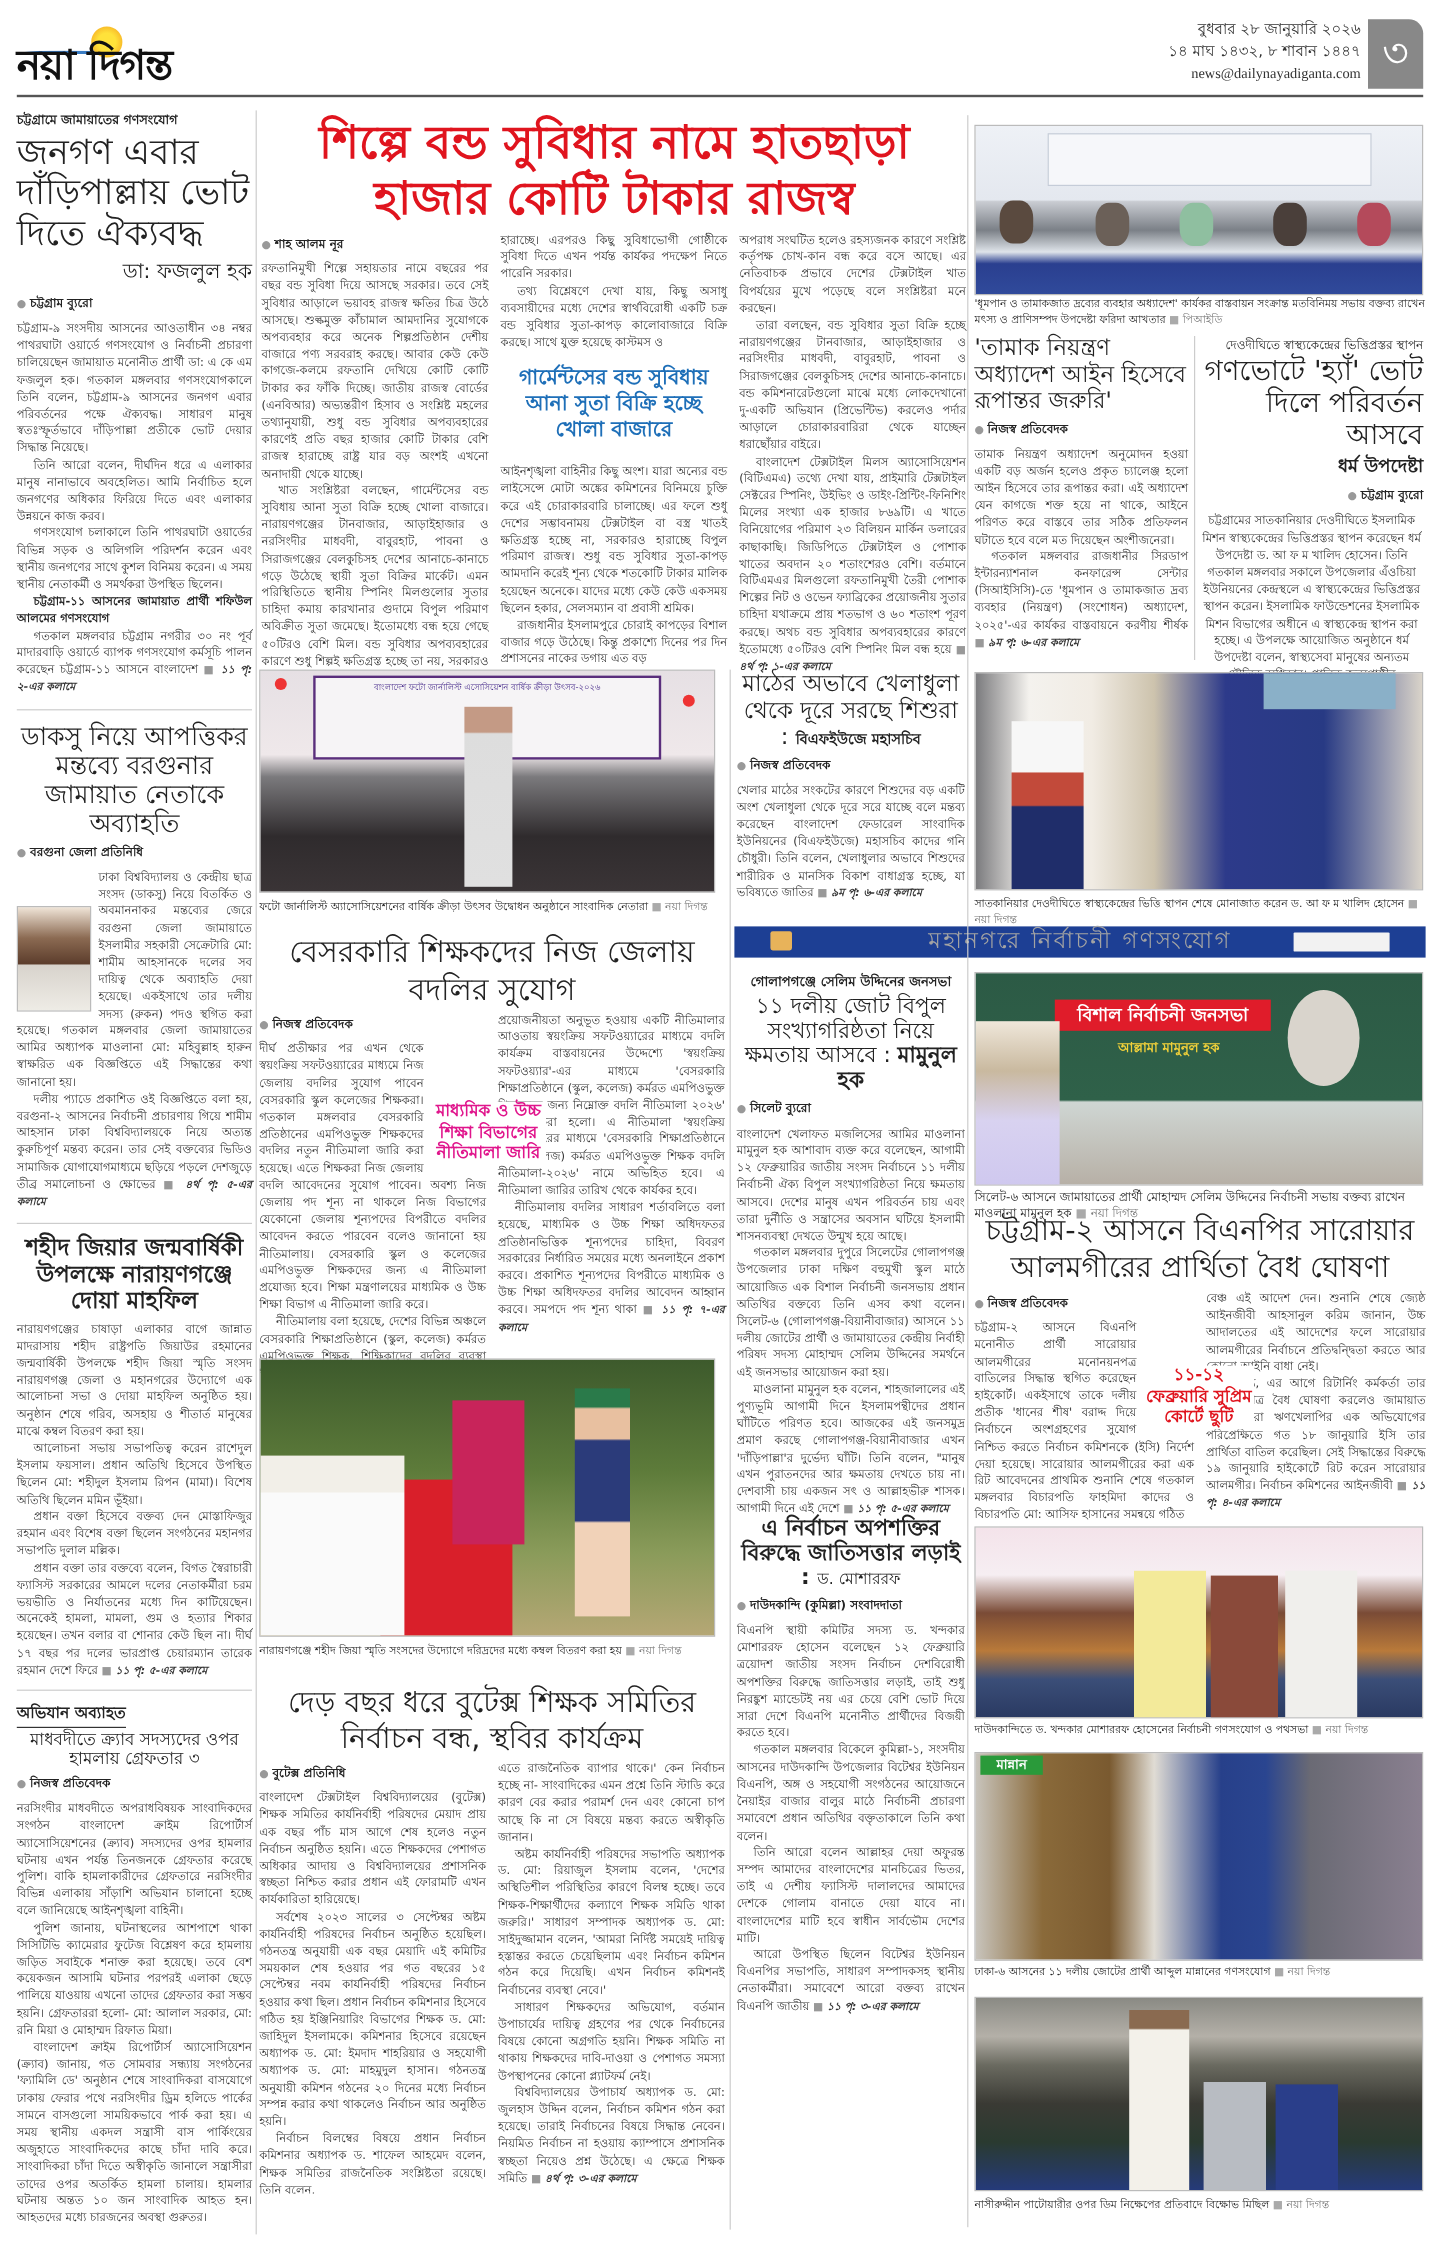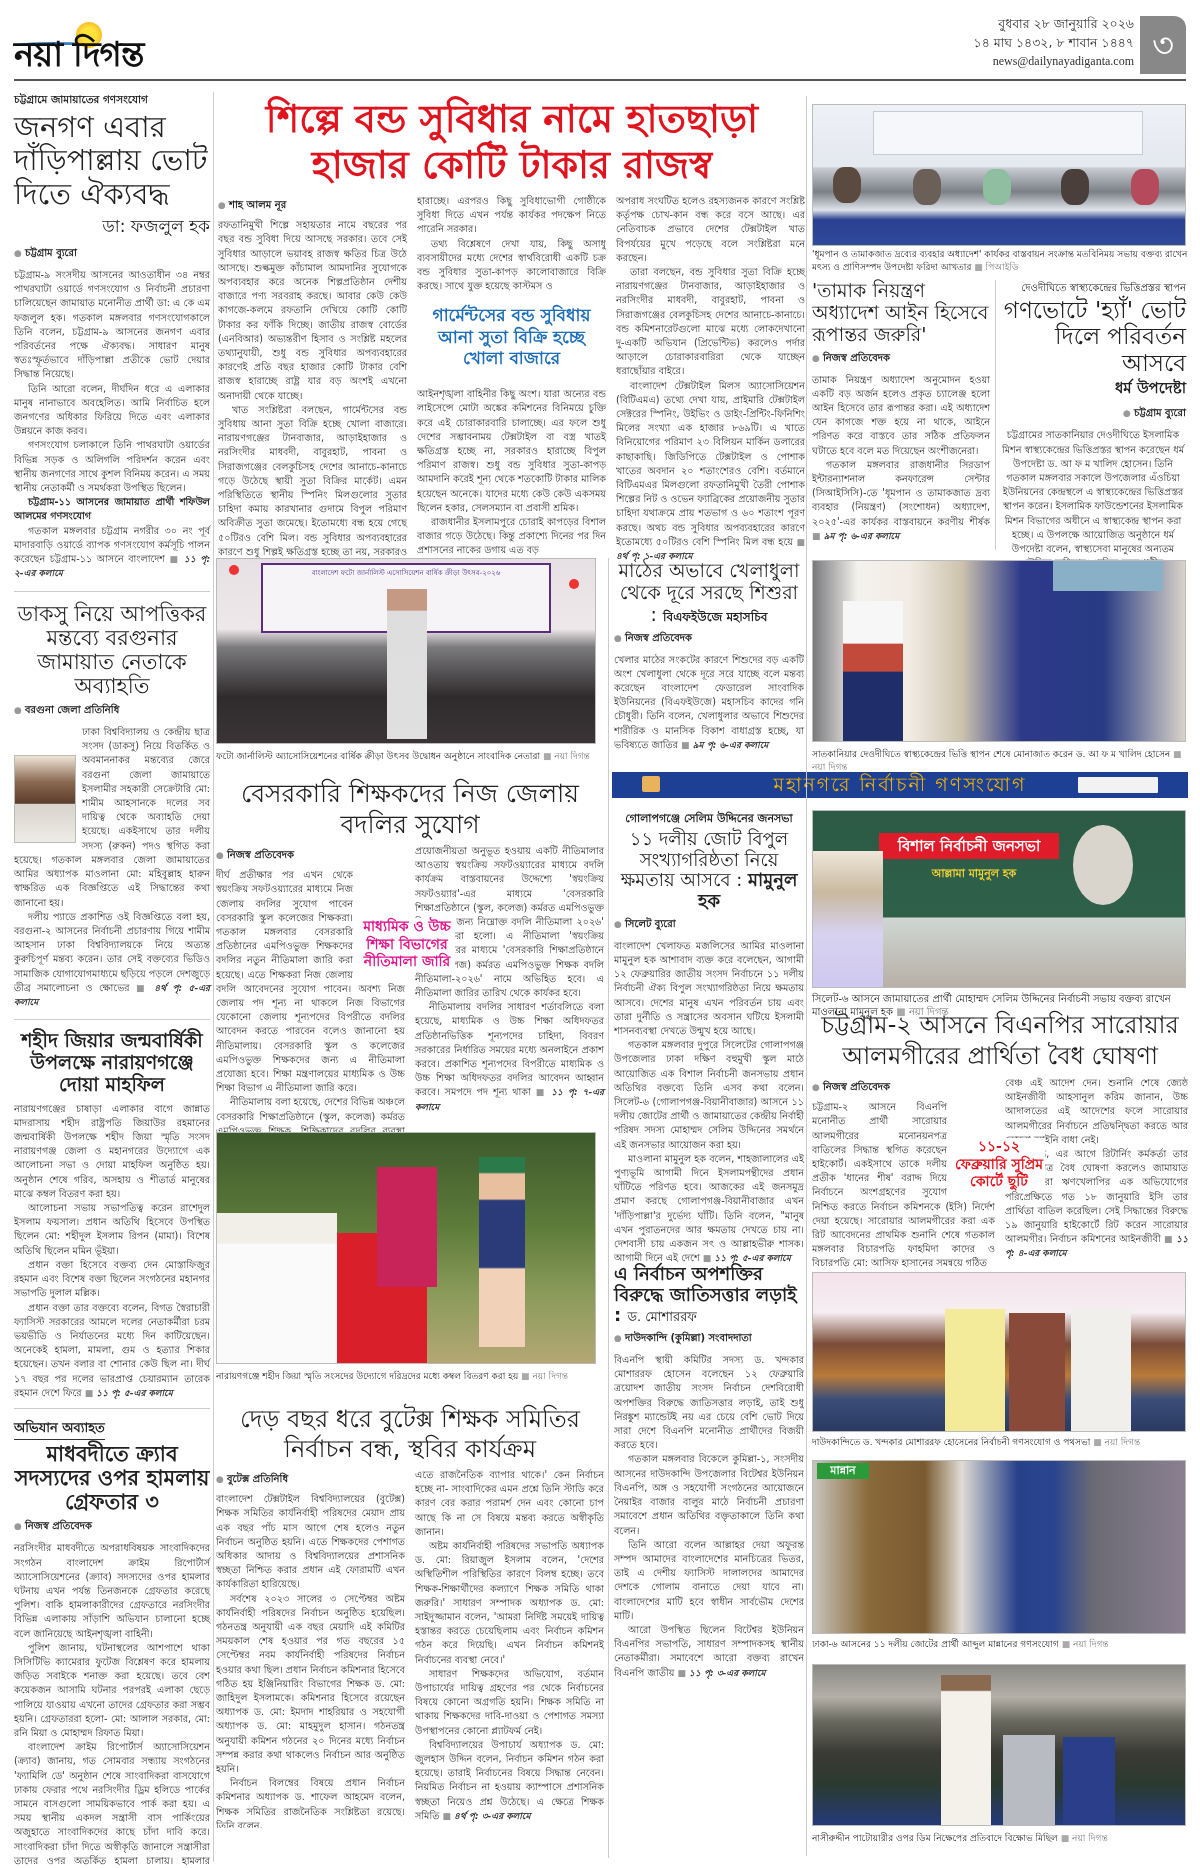--- a/index.html
+++ b/index.html
@@ -21,21 +21,21 @@
 .cont{font-weight:bold;font-style:italic;font-size:9px}
 .cont::before{content:"■ ";color:#999;font-style:normal}
 .kicker{font-size:11px;font-weight:bold;color:#222}
 .hl{color:#222;line-height:1.15}
 .photo{position:absolute;overflow:hidden;border:1px solid #bbb}
 .caption{font-size:9px;color:#222;line-height:13px}
 .caption .src{color:#777}
 .caption .src::before{content:" ■ ";color:#aaa}
 .vrule{position:absolute;width:1px;background:#ccc}
 .hrule{position:absolute;height:1px;background:#ccc}
-.banner{background:#1d3f94;color:#eab308;text-align:center;font-size:19px;letter-spacing:2px;line-height:24px}
+.banner{background:#1d3f94;color:#a3a3a3;text-align:center;font-size:19px;letter-spacing:2px;line-height:24px}
 .pullquote{text-align:center;font-weight:bold;line-height:1.25}
 </style>
 </head>
 <body>
 
 <div class="abs logo">
   <div class="logo-wave"></div>
   <div class="logo-sun"></div>
   <span class="logo-text">নয়া দিগন্ত</span>
 </div>
@@ -77,21 +77,21 @@
     <div class="body">
       <p class="first">নারায়ণগঞ্জের চাষাড়া এলাকার বাগে জান্নাত মাদরাসায় শহীদ রাষ্ট্রপতি জিয়াউর রহমানের জন্মবার্ষিকী উপলক্ষে শহীদ জিয়া স্মৃতি সংসদ নারায়ণগঞ্জ জেলা ও মহানগরের উদ্যোগে এক আলোচনা সভা ও দোয়া মাহফিল অনুষ্ঠিত হয়। অনুষ্ঠান শেষে গরিব, অসহায় ও শীতার্ত মানুষের মাঝে কম্বল বিতরণ করা হয়।</p>
       <p>আলোচনা সভায় সভাপতিত্ব করেন রাশেদুল ইসলাম ফয়সাল। প্রধান অতিথি হিসেবে উপস্থিত ছিলেন মো: শহীদুল ইসলাম রিপন (মামা)। বিশেষ অতিথি ছিলেন মমিন ভূঁইয়া।</p>
       <p>প্রধান বক্তা হিসেবে বক্তব্য দেন মোস্তাফিজুর রহমান এবং বিশেষ বক্তা ছিলেন সংগঠনের মহানগর সভাপতি দুলাল মল্লিক।</p>
       <p><span>প্রধান বক্তা তার বক্তব্যে বলেন, বিগত স্বৈরাচারী ফ্যাসিস্ট সরকারের আমলে দলের নেতাকর্মীরা চরম ভয়ভীতি ও নির্যাতনের মধ্যে দিন কাটিয়েছেন। অনেকেই হামলা, মামলা, গুম ও হত্যার শিকার হয়েছেন। তখন বলার বা শোনার কেউ ছিল না। দীর্ঘ ১৭ বছর পর দলের ভারপ্রাপ্ত চেয়ারম্যান তারেক রহমান দেশে ফিরে</span> <span class="cont">১১ পৃ: ৫-এর কলামে</span></p>
     </div>
   </article>
   <div class="hrule" style="position:relative;margin:8px 0"></div>
   <article>
     <div class="kicker" style="font-size:13px;border-bottom:1px solid #333;display:inline-block">অভিযান অব্যাহত</div>
-    <h2 class="hl" style="font-size:21px;font-weight:bold;text-align:center;margin:2px 0">মাধবদীতে ক্র্যাব সদস্যদের ওপর হামলায় গ্রেফতার ৩</h2>
+    <h2 class="hl" style="font-size:14px;font-weight:normal;text-align:center;margin:2px 0">মাধবদীতে ক্র্যাব সদস্যদের ওপর হামলায় গ্রেফতার ৩</h2>
     <div class="byline">নিজস্ব প্রতিবেদক</div>
     <div class="body">
       <p class="first">নরসিংদীর মাধবদীতে অপরাধবিষয়ক সাংবাদিকদের সংগঠন বাংলাদেশ ক্রাইম রিপোর্টার্স অ্যাসোসিয়েশনের (ক্র্যাব) সদস্যদের ওপর হামলার ঘটনায় এখন পর্যন্ত তিনজনকে গ্রেফতার করেছে পুলিশ। বাকি হামলাকারীদের গ্রেফতারে নরসিংদীর বিভিন্ন এলাকায় সাঁড়াশি অভিযান চালানো হচ্ছে বলে জানিয়েছে আইনশৃঙ্খলা বাহিনী।</p>
       <p>পুলিশ জানায়, ঘটনাস্থলের আশপাশে থাকা সিসিটিভি ক্যামেরার ফুটেজ বিশ্লেষণ করে হামলায় জড়িত সবাইকে শনাক্ত করা হয়েছে। তবে বেশ কয়েকজন আসামি ঘটনার পরপরই এলাকা ছেড়ে পালিয়ে যাওয়ায় এখনো তাদের গ্রেফতার করা সম্ভব হয়নি। গ্রেফতাররা হলো- মো: আলাল সরকার, মো: রনি মিয়া ও মোহাম্মদ রিফাত মিয়া।</p>
       <p>বাংলাদেশ ক্রাইম রিপোর্টার্স অ্যাসোসিয়েশন (ক্র্যাব) জানায়, গত সোমবার সন্ধ্যায় সংগঠনের 'ফ্যামিলি ডে' অনুষ্ঠান শেষে সাংবাদিকরা বাসযোগে ঢাকায় ফেরার পথে নরসিংদীর ড্রিম হলিডে পার্কের সামনে বাসগুলো সাময়িকভাবে পার্ক করা হয়। এ সময় স্থানীয় একদল সন্ত্রাসী বাস পার্কিংয়ের অজুহাতে সাংবাদিকদের কাছে চাঁদা দাবি করে। সাংবাদিকরা চাঁদা দিতে অস্বীকৃতি জানালে সন্ত্রাসীরা তাদের ওপর অতর্কিত হামলা চালায়। হামলার ঘটনায় অন্তত ১০ জন সাংবাদিক আহত হন। আহতদের মধ্যে চারজনের অবস্থা গুরুতর।</p>
 
     </div>
   </article>
 </div>
 <div class="vrule" style="left:213px;top:92px;height:1770px"></div>
@@ -265,21 +265,21 @@
     <div class="body" style="width:189px">
       <p class="first">এতে রাজনৈতিক ব্যাপার থাকে।' কেন নির্বাচন হচ্ছে না- সাংবাদিকের এমন প্রশ্নে তিনি স্টাডি করে কারণ বের করার পরামর্শ দেন এবং কোনো চাপ আছে কি না সে বিষয়ে মন্তব্য করতে অস্বীকৃতি জানান।</p>
       <p>অষ্টম কার্যনির্বাহী পরিষদের সভাপতি অধ্যাপক ড. মো: রিয়াজুল ইসলাম বলেন, 'দেশের অস্থিতিশীল পরিস্থিতির কারণে বিলম্ব হচ্ছে। তবে শিক্ষক-শিক্ষার্থীদের কল্যাণে শিক্ষক সমিতি থাকা জরুরি।' সাধারণ সম্পাদক অধ্যাপক ড. মো: সাইদুজ্জামান বলেন, 'আমরা নির্দিষ্ট সময়েই দায়িত্ব হস্তান্তর করতে চেয়েছিলাম এবং নির্বাচন কমিশন গঠন করে দিয়েছি। এখন নির্বাচন কমিশনই নির্বাচনের ব্যবস্থা নেবে।'</p>
       <p>সাধারণ শিক্ষকদের অভিযোগ, বর্তমান উপাচার্যের দায়িত্ব গ্রহণের পর থেকে নির্বাচনের বিষয়ে কোনো অগ্রগতি হয়নি। শিক্ষক সমিতি না থাকায় শিক্ষকদের দাবি-দাওয়া ও পেশাগত সমস্যা উপস্থাপনের কোনো প্ল্যাটফর্ম নেই।</p>
       <p><span>বিশ্ববিদ্যালয়ের উপাচার্য অধ্যাপক ড. মো: জুলহাস উদ্দিন বলেন, নির্বাচন কমিশন গঠন করা হয়েছে। তারাই নির্বাচনের বিষয়ে সিদ্ধান্ত নেবেন। নিয়মিত নির্বাচন না হওয়ায় ক্যাম্পাসে প্রশাসনিক স্বচ্ছতা নিয়েও প্রশ্ন উঠেছে। এ ক্ষেত্রে শিক্ষক সমিতি</span> <span class="cont">৪র্থ পৃ: ৩-এর কলামে</span></p>
     </div>
   </div>
 </div>
 
 <div class="abs" style="left:614px;top:1264px;width:190px">
-  <h2 class="hl" style="font-size:18px;font-weight:bold;text-align:left">
+  <h2 class="hl" style="font-size:18px;font-weight:bold;text-align:center">
     <span>এ নির্বাচন অপশক্তির বিরুদ্ধে জাতিসত্তার লড়াই</span> : <span style="font-weight:normal;font-size:13px">ড. মোশাররফ</span>
   </h2>
   <div class="byline">দাউদকান্দি (কুমিল্লা) সংবাদদাতা</div>
   <div class="body" style="height:510px;overflow:hidden">
     <p class="first">বিএনপি স্থায়ী কমিটির সদস্য ড. খন্দকার মোশাররফ হোসেন বলেছেন ১২ ফেব্রুয়ারি ত্রয়োদশ জাতীয় সংসদ নির্বাচন দেশবিরোধী অপশক্তির বিরুদ্ধে জাতিসত্তার লড়াই, তাই শুধু নিরঙ্কুশ ম্যান্ডেটই নয় এর চেয়ে বেশি ভোট দিয়ে সারা দেশে বিএনপি মনোনীত প্রার্থীদের বিজয়ী করতে হবে।</p>
     <p>গতকাল মঙ্গলবার বিকেলে কুমিল্লা-১, সংসদীয় আসনের দাউদকান্দি উপজেলার বিটেশ্বর ইউনিয়ন বিএনপি, অঙ্গ ও সহযোগী সংগঠনের আয়োজনে নৈয়াইর বাজার বালুর মাঠে নির্বাচনী প্রচারণা সমাবেশে প্রধান অতিথির বক্তৃতাকালে তিনি কথা বলেন।</p>
     <p>তিনি আরো বলেন আল্লাহর দেয়া অফুরন্ত সম্পদ আমাদের বাংলাদেশের মানচিত্রের ভিতর, তাই এ দেশীয় ফ্যাসিস্ট দালালদের আমাদের দেশকে গোলাম বানাতে দেয়া যাবে না। বাংলাদেশের মাটি হবে স্বাধীন সার্বভৌম দেশের মাটি।</p>
     <p><span>আরো উপস্থিত ছিলেন বিটেশ্বর ইউনিয়ন বিএনপির সভাপতি, সাধারণ সম্পাদকসহ স্থানীয় নেতাকর্মীরা। সমাবেশে আরো বক্তব্য রাখেন বিএনপি জাতীয়</span> <span class="cont">১১ পৃ: ৩-এর কলামে</span></p>
   </div>
 </div>

